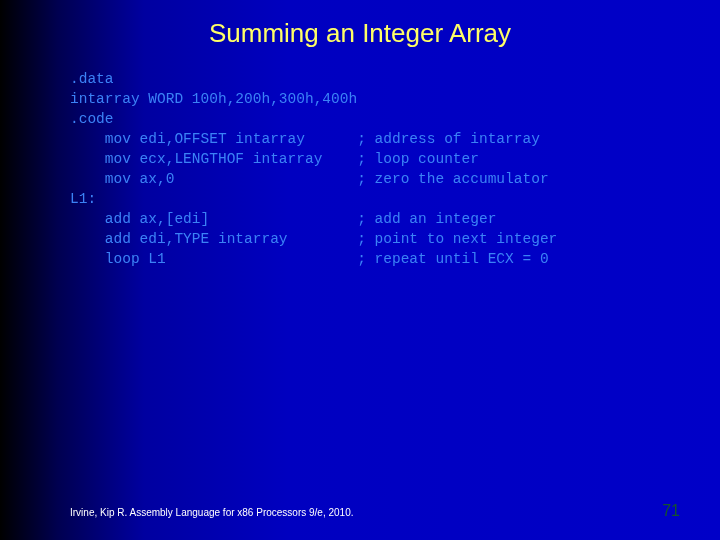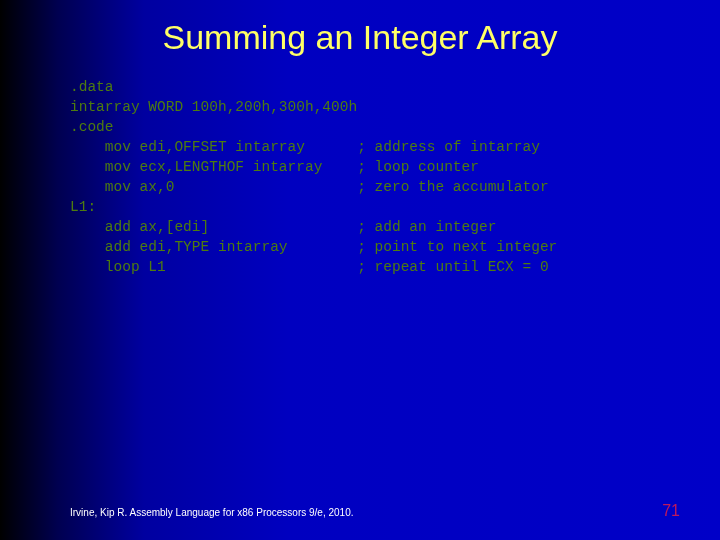--- a/index.html
+++ b/index.html
@@ -10,54 +10,54 @@
     overflow: hidden;
   }
   body {
     background: linear-gradient(to right, #000000 0%, #000050 8%, #0000a0 20%, #0000c0 40%, #0000c8 100%);
     font-family: Arial, Helvetica, sans-serif;
     color: #ffffff;
     position: relative;
   }
   .title {
     text-align: center;
-    font-size: 34px;
+    font-size: 26px;
     font-weight: normal;
     padding-top: 18px;
     color: #ffff66;
     font-family: Arial, Helvetica, sans-serif;
   }
   .content {
     padding: 20px 60px 0 70px;
   }
   .intro {
     font-size: 17px;
     line-height: 1.3;
     margin-bottom: 24px;
   }
   .code {
     font-family: "Courier New", Courier, monospace;
     font-size: 14.5px;
     line-height: 1.38;
     white-space: pre;
-    color: #4d7c0f;
+    color: #3b82f6;
   }
   .footer-left {
     position: absolute;
     left: 70px;
     bottom: 22px;
     font-size: 10px;
     color: #ffffff;
   }
   .footer-right {
     position: absolute;
     right: 40px;
     bottom: 20px;
     font-size: 16px;
-    color: #be185d;
+    color: #14532d;
   }
 </style>
 </head>
 <body>
 
 <div class="title">Summing an Integer Array</div>
 
 <div class="content">
   <div class="code">.data
 intarray WORD 100h,200h,300h,400h

